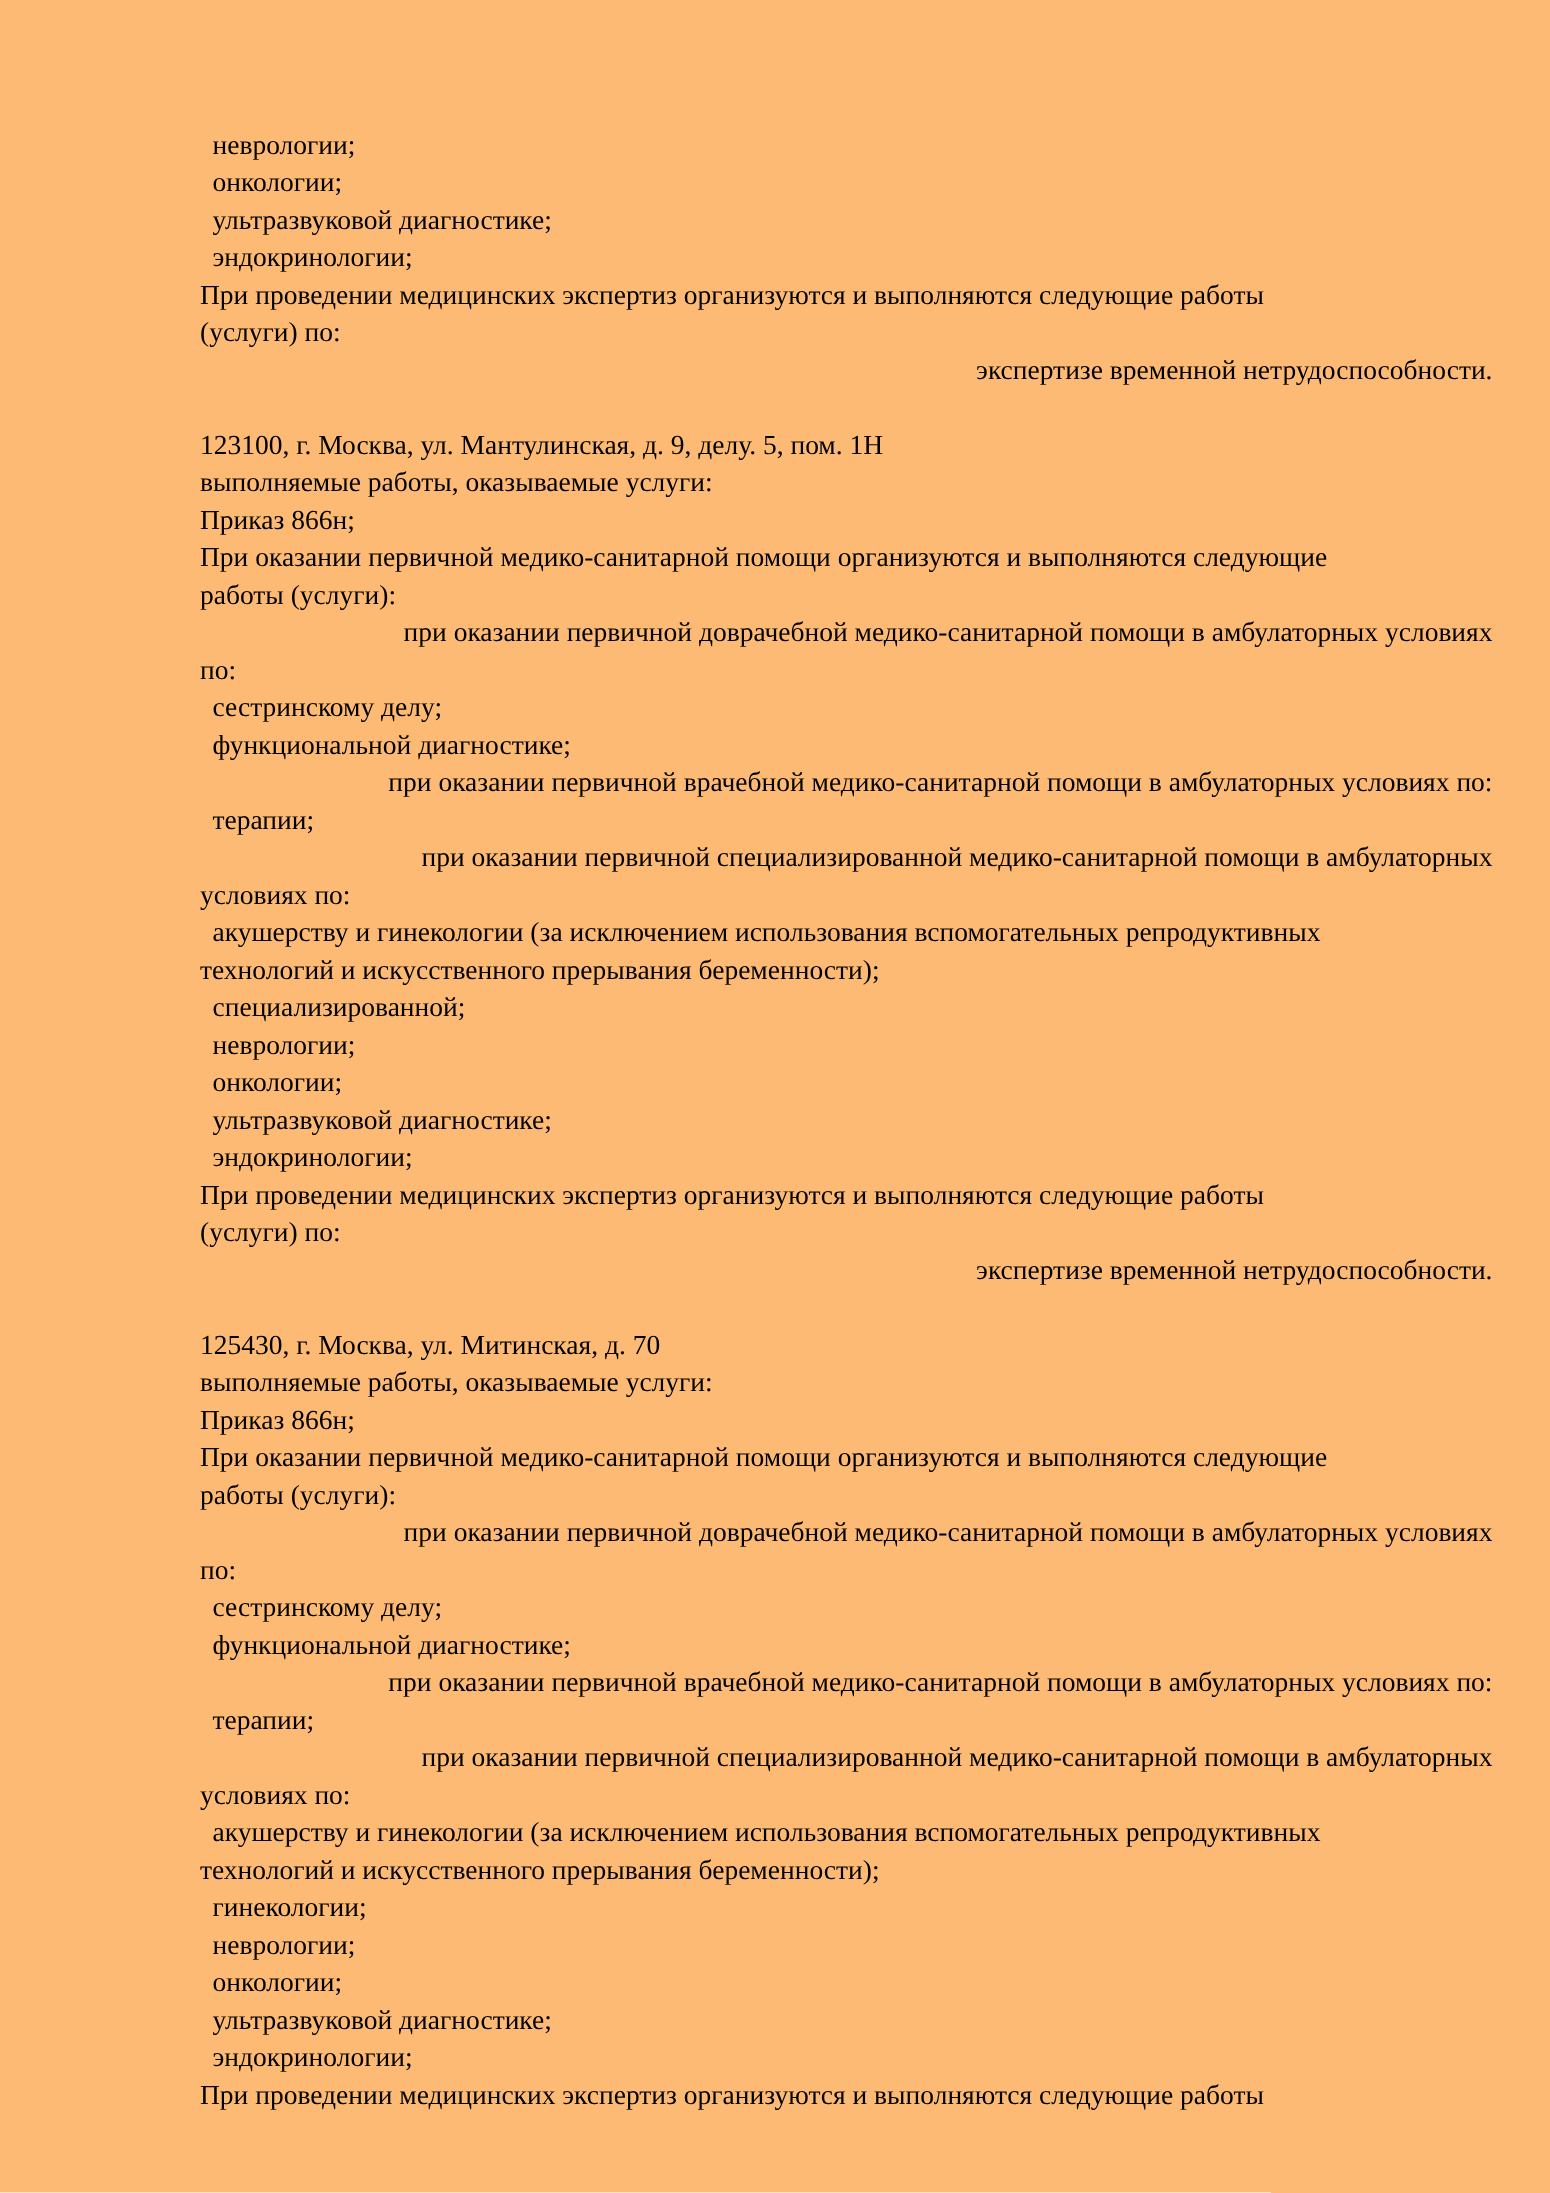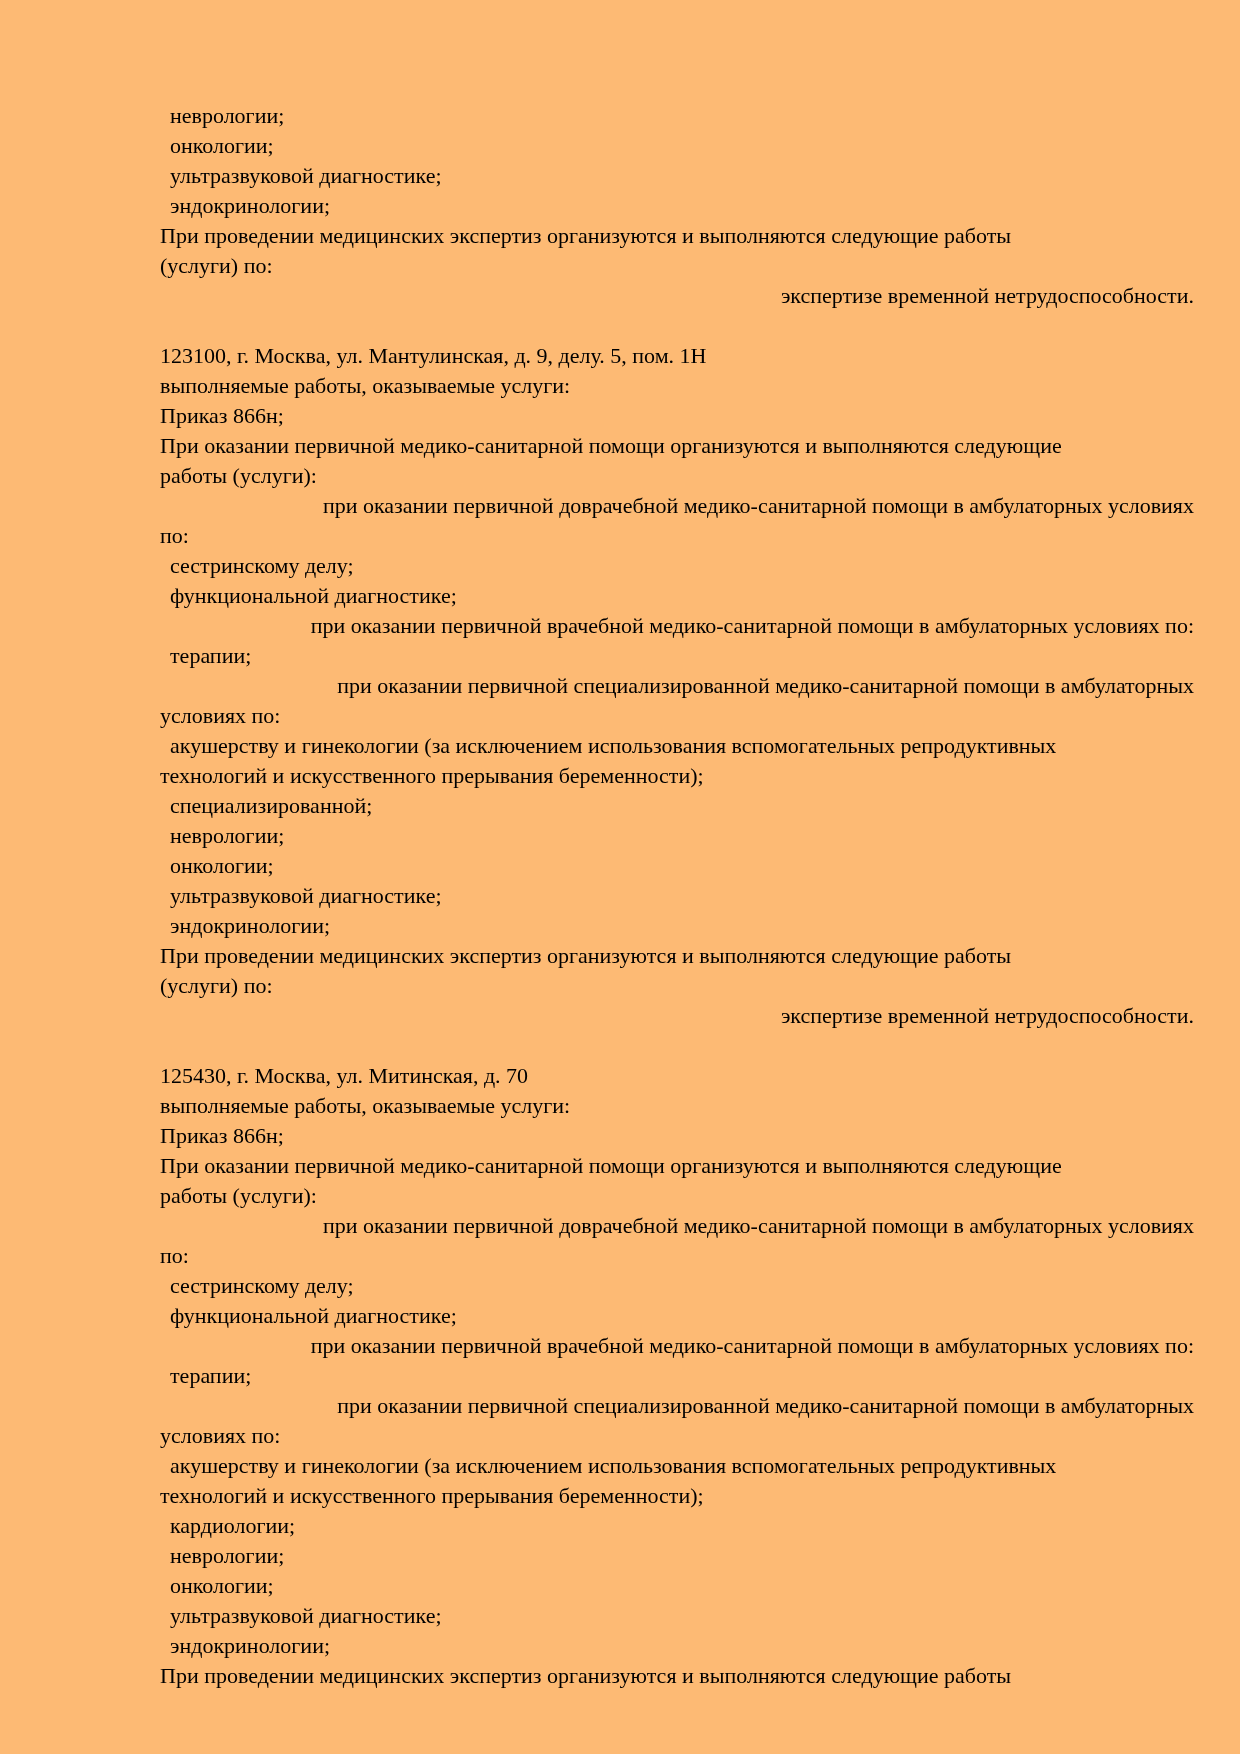--- a/index.html
+++ b/index.html
@@ -77,20 +77,20 @@
       <div class="line i1">при оказании первичной доврачебной медико-санитарной помощи в амбулаторных условиях</div>
       <div class="line i0">по:</div>
       <div class="line i2">сестринскому делу;</div>
       <div class="line i2">функциональной диагностике;</div>
       <div class="line i1">при оказании первичной врачебной медико-санитарной помощи в амбулаторных условиях по:</div>
       <div class="line i2">терапии;</div>
       <div class="line i1">при оказании первичной специализированной медико-санитарной помощи в амбулаторных</div>
       <div class="line i0">условиях по:</div>
       <div class="line i2">акушерству и гинекологии (за исключением использования вспомогательных репродуктивных</div>
       <div class="line i0">технологий и искусственного прерывания беременности);</div>
-      <div class="line i2">кардиологии;</div>
+      <div class="line i2">гинекологии;</div>
       <div class="line i2">неврологии;</div>
       <div class="line i2">онкологии;</div>
       <div class="line i2">ультразвуковой диагностике;</div>
       <div class="line i2">эндокринологии;</div>
       <div class="line i0">При проведении медицинских экспертиз организуются и выполняются следующие работы</div>
     </div>
 </div>
 
 </body></html>

